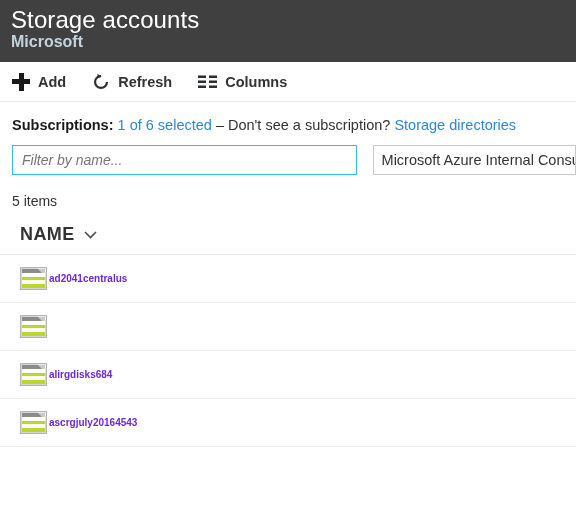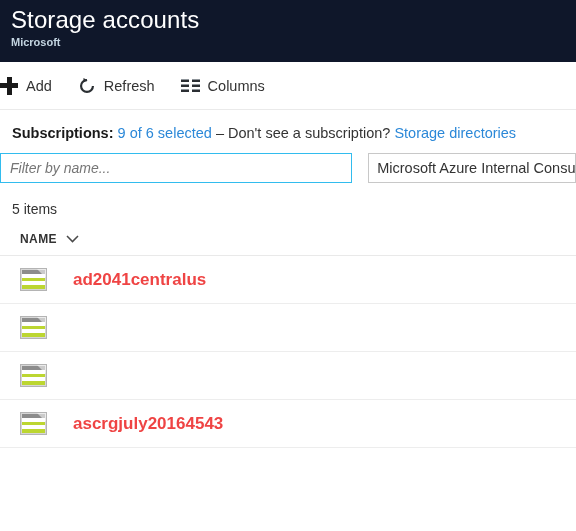--- a/index.html
+++ b/index.html
@@ -11,48 +11,49 @@
     width: 576px;
     height: 531px;
     overflow: hidden;
     background: #ffffff;
     font-family: "Liberation Sans", sans-serif;
     -webkit-font-smoothing: antialiased;
   }
 
   
   .header {
-    background: #0f172a;
+    background: #404040;
     height: 62px;
     padding: 6px 0 0 11px;
     position: relative;
   }
   .header-title {
     color: #ffffff;
     font-size: 24px;
     font-weight: 300;
     line-height: 28px;
     letter-spacing: 0.1px;
     white-space: nowrap;
   }
   .header-subtitle {
     color: #c3d4e0;
-    font-size: 11px;
+    font-size: 16px;
     font-weight: bold;
     line-height: 14px;
     margin-top: 1px;
   }
 
   
   .toolbar {
-    height: 48px;
-    display: flex;
-    align-items: center;
-    padding-left: 0;
+    height: 40px;
+    display: flex;
+    align-items: center;
+    padding-left: 12px;
     border-bottom: 1px solid #eaeaea;
+    font-weight: bold;
   }
   .tb-btn {
     display: flex;
     align-items: center;
     height: 36px;
     padding: 0 10px 0 0;
     margin-right: 16px;
     cursor: pointer;
     user-select: none;
   }
@@ -106,20 +107,21 @@
     color: #2b88d8;
     cursor: pointer;
   }
   .subs-mid { color: #333333; }
 
   
   .filter-row {
     display: flex;
     align-items: center;
     margin-top: 11px;
+    padding-left: 12px;
     height: 30px;
   }
   .filter-input {
     width: 356px;
     height: 30px;
     border: 1.5px solid #32bcee;
     background: #ffffff;
     padding: 0 9px;
     font-size: 14px;
     font-family: "Liberation Sans", sans-serif;
@@ -157,40 +159,40 @@
   
   .col-head {
     display: flex;
     align-items: center;
     padding: 15px 0 9px 20px;
     border-bottom: 1px solid #e9e9e9;
     cursor: pointer;
     user-select: none;
   }
   .col-head-label {
-    font-size: 12px;
+    font-size: 18px;
     font-weight: bold;
     color: #333333;
     letter-spacing: 0.4px;
   }
   .chev { margin-left: 9px; display:block; }
 
   .row {
     display: flex;
     align-items: center;
     height: 48px;
     padding-left: 20px;
     border-bottom: 1px solid #ededed;
     cursor: pointer;
   }
   .row-name {
-    font-size: 17px;
+    font-size: 10px;
     font-weight: bold;
-    color: #ef4444;
-    margin-left: 26px;
+    color: #6d28d9;
+    margin-left: 2px;
     white-space: nowrap;
   }
 
   
   .st-icon {
     width: 27px;
     height: 23px;
     flex: none;
     background: #d6d6d6;
     border: 1px solid #b4b4b4;
@@ -250,21 +252,21 @@
         <span></span>
         <span></span>
     </span>
     <span class="tb-label">Columns</span>
   </div>
 
 </div>
 
 <div class="subs-row">
   <span class="subs-label">Subscriptions:</span>
-  <span class="link">9 of 6 selected</span>
+  <span class="link">1 of 6 selected</span>
   <span class="subs-mid">– Don't see a subscription?</span>
   <span class="link">Storage directories</span>
 </div>
 
 <div class="filter-row">
   <input class="filter-input" type="text" placeholder="Filter by name..." style="">
   <div class="sub-select">
     <span>Microsoft Azure Internal Consumption</span>
   </div>
 </div>
@@ -303,20 +305,21 @@
         </span>
       </div>
       <div class="row">
         <span class="st-icon">
           <i class="st-bar-gray"></i>
           <i class="st-bar-white"></i>
           <i class="st-bar-lime"></i>
           <i class="st-bar-white"></i>
           <i class="st-bar-lime"></i>
         </span>
+        <span class="row-name">alirgdisks684</span>
       </div>
       <div class="row">
         <span class="st-icon">
           <i class="st-bar-gray"></i>
           <i class="st-bar-white"></i>
           <i class="st-bar-lime"></i>
           <i class="st-bar-white"></i>
           <i class="st-bar-lime"></i>
         </span>
         <span class="row-name">ascrgjuly20164543</span>

